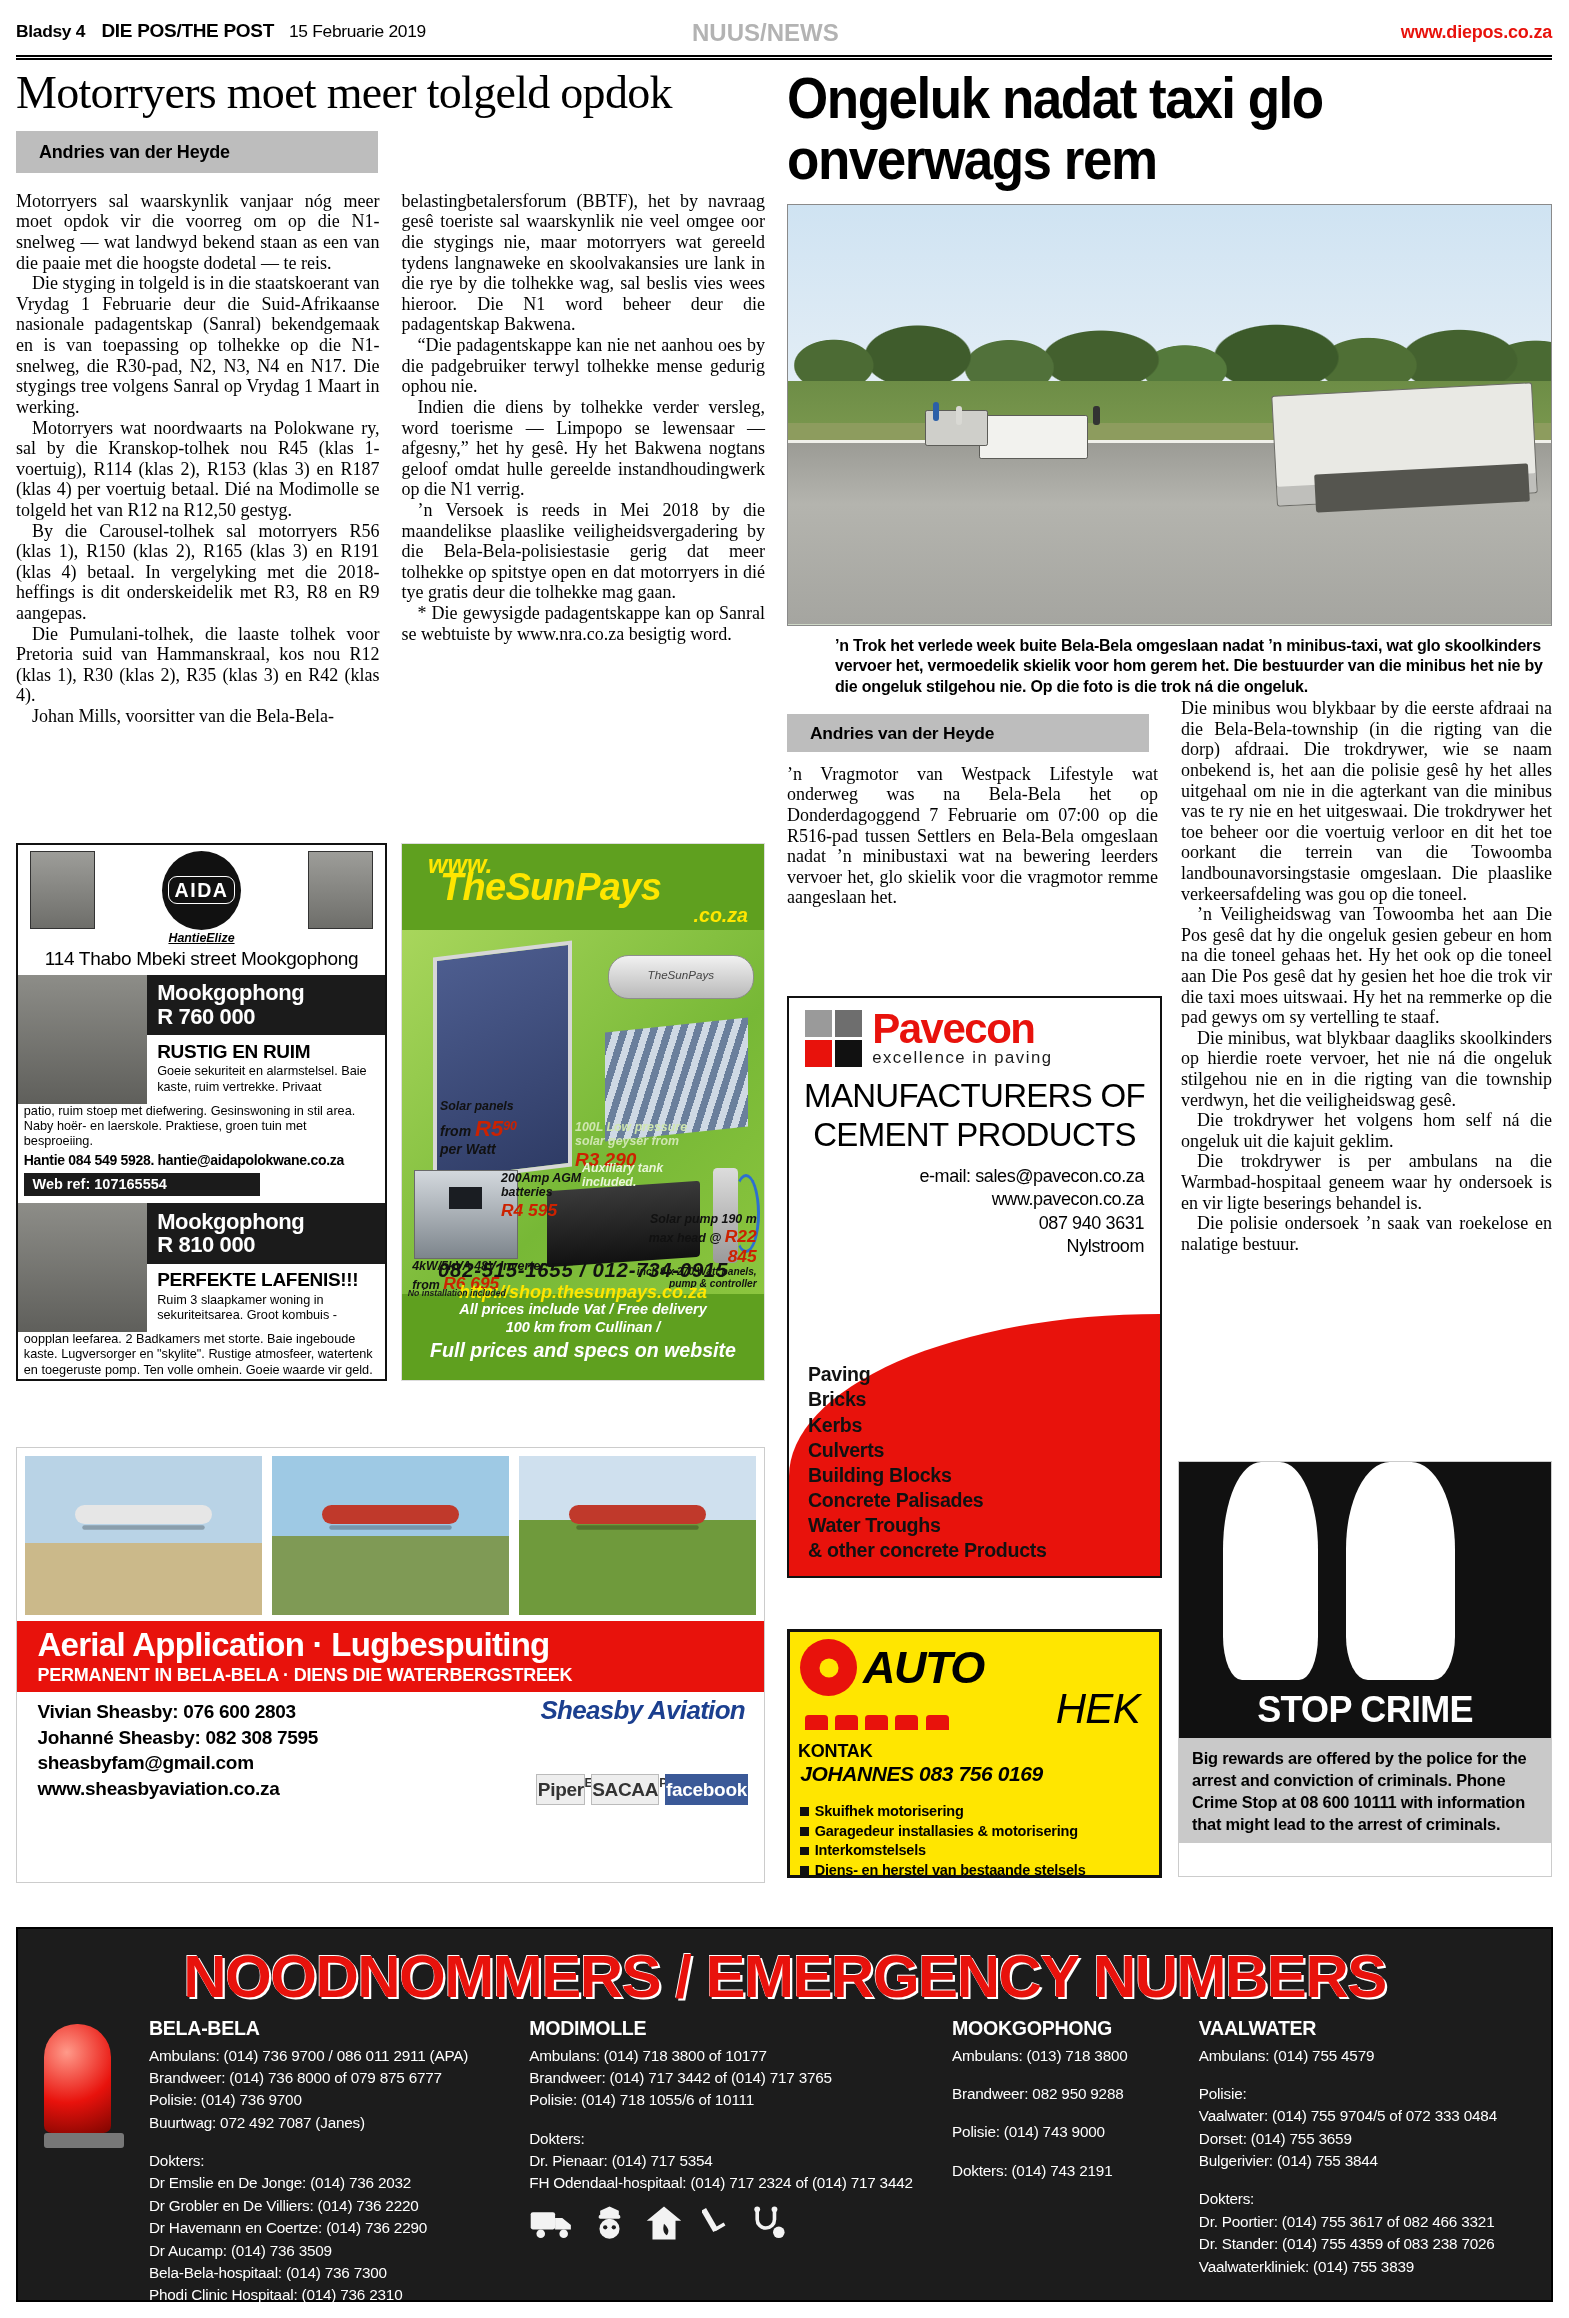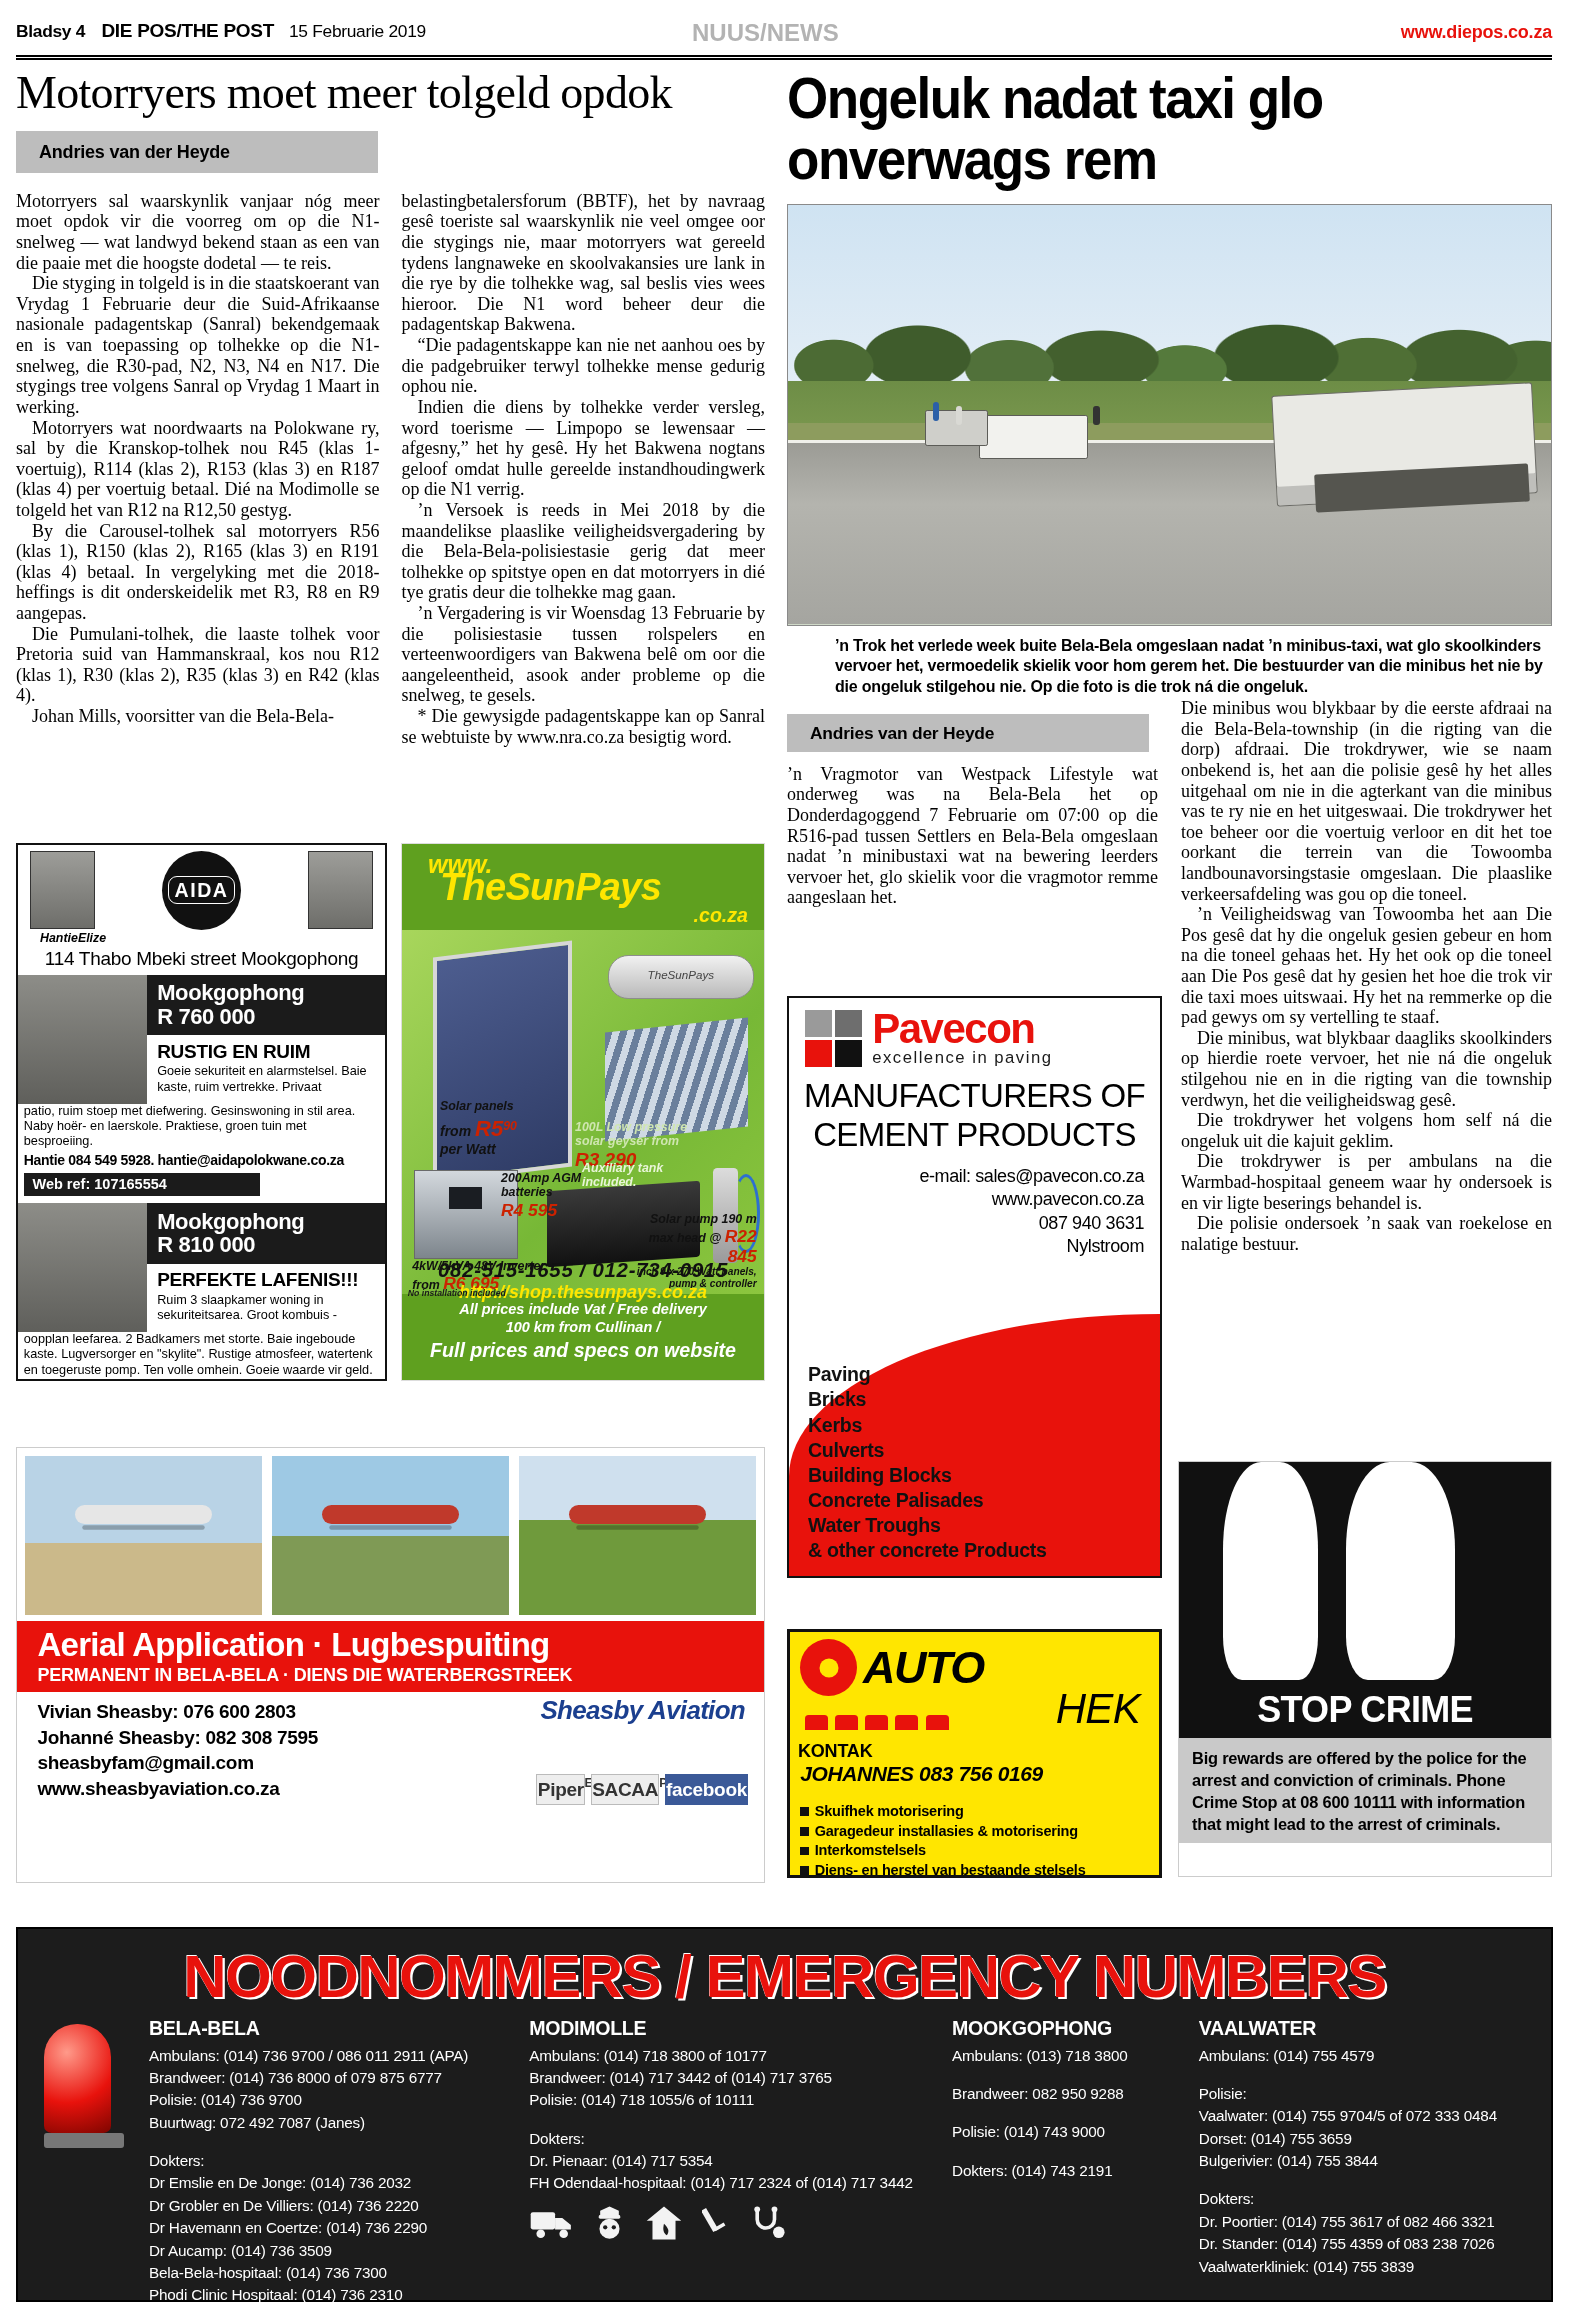--- a/index.html
+++ b/index.html
@@ -61,21 +61,21 @@
 
   
   .ad{position:absolute;box-sizing:border-box;overflow:hidden;}
 
   
   .aida{left:16px;top:843px;width:371px;height:538px;border:2.2px solid #111;background:#fff;}
   .aida-photos{display:flex;justify-content:space-between;align-items:center;padding:5.8px 11.6px 0 11.6px;}
   .hdshot{width:63px;height:76px;background:linear-gradient(#9d9d99,#6e6e6a);border:0.7px solid #333;}
   .aida-logo{width:79px;height:79px;border-radius:50%;background:#111;display:flex;align-items:center;justify-content:center;}
   .aida-logo span{color:#fff;font-weight:bold;font-size:19.6px;letter-spacing:1.5px;border:1.5px solid #fff;padding:1.5px 5.8px;border-radius:9px;}
-  .namerow{display:flex;justify-content:flex-start;padding:1.5px 22px 0 22px;font-style:italic;font-weight:bold;font-size:12.4px;}
+  .namerow{display:flex;justify-content:center;padding:1.5px 22px 0 22px;font-style:italic;font-weight:bold;font-size:12.4px;text-decoration:underline;}
   .addr{text-align:center;font-size:19px;font-weight:500;margin-top:2.9px;letter-spacing:-0.3px;}
   .listing{display:flex;margin-top:4.4px;}
   .l-photo{width:129px;height:129px;background:linear-gradient(#8d8d88,#5f5f5b);flex:none;}
   .l-right{flex:1;}
   .pricebar{background:#1b1b1b;color:#fff;padding:6.5px 0 6.5px 10.2px;font-weight:bold;font-size:22px;line-height:1.08;letter-spacing:-0.4px;}
   .ptitle{font-weight:bold;font-size:19px;padding:5.8px 0 1.5px 10.2px;letter-spacing:-0.3px;}
   .pdesc{font-size:12.7px;line-height:1.2;padding:0 2.9px 0 10.2px;}
   .pdesc-wide{font-size:12.7px;line-height:1.2;padding:0 5.8px;}
   .contactline{font-weight:bold;font-size:14px;padding:2.9px 5.8px 0 5.8px;letter-spacing:-0.3px;}
   .webref{background:#1b1b1b;color:#fff;font-weight:bold;font-size:14.5px;padding:3.6px 0 3.6px 8.7px;margin:4.4px 5.8px 0 5.8px;width:62%;}
@@ -204,21 +204,20 @@
         <p class="ind">Motorryers wat noordwaarts na Polokwane ry, sal by die Kranskop-tolhek nou R45 (klas 1-voertuig), R114 (klas 2), R153 (klas 3) en R187 (klas 4) per voertuig betaal. Dié na Modimolle se tolgeld het van R12 na R12,50 gestyg.</p>
         <p class="ind">By die Carousel-tolhek sal motorryers R56 (klas 1), R150 (klas 2), R165 (klas 3) en R191 (klas 4) betaal. In vergelyking met die 2018-heffings is dit onderskeidelik met R3, R8 en R9 aangepas.</p>
         <p class="ind">Die Pumulani-tolhek, die laaste tolhek voor Pretoria suid van Hammanskraal, kos nou R12 (klas 1), R30 (klas 2), R35 (klas 3) en R42 (klas 4).</p>
         <p class="ind">Johan Mills, voorsitter van die Bela-Bela-</p>
       </div>
       <div class="col body-serif">
         <p>belastingbetalersforum (BBTF), het by navraag gesê toeriste sal waarskynlik nie veel omgee oor die stygings nie, maar motorryers wat gereeld tydens langnaweke en skoolvakansies ure lank in die rye by die tolhekke wag, sal beslis vies wees hieroor. Die N1 word beheer deur die padagentskap Bakwena.</p>
         <p class="ind">“Die padagentskappe kan nie net aanhou oes by die padgebruiker terwyl tolhekke mense gedurig ophou nie.</p>
         <p class="ind">Indien die diens by tolhekke verder versleg, word toerisme — Limpopo se lewensaar — afgesny,” het hy gesê. Hy het Bakwena nogtans geloof omdat hulle gereelde instandhoudingwerk op die N1 verrig.</p>
         <p class="ind">’n Versoek is reeds in Mei 2018 by die maandelikse plaaslike veiligheidsvergadering by die Bela-Bela-polisiestasie gerig dat meer tolhekke op spitstye open en dat motorryers in dié tye gratis deur die tolhekke mag gaan.</p>
-        <p class="ind">’n Vergadering is vir Woensdag 13 Februarie by die polisiestasie tussen rolspelers en verteenwoordigers van Bakwena belê om oor die aangeleentheid, asook ander probleme op die snelweg, te gesels.</p>
         <p class="ind">* Die gewysigde padagentskappe kan op Sanral se webtuiste by www.nra.co.za besigtig word.</p>
       </div>
     </div>
   </div>
 
   <div class="art-right">
     <h1 class="hl-sans">Ongeluk nadat taxi glo onverwags rem</h1>
 
     <div class="photo-frame">
       <div class="sky"></div>

